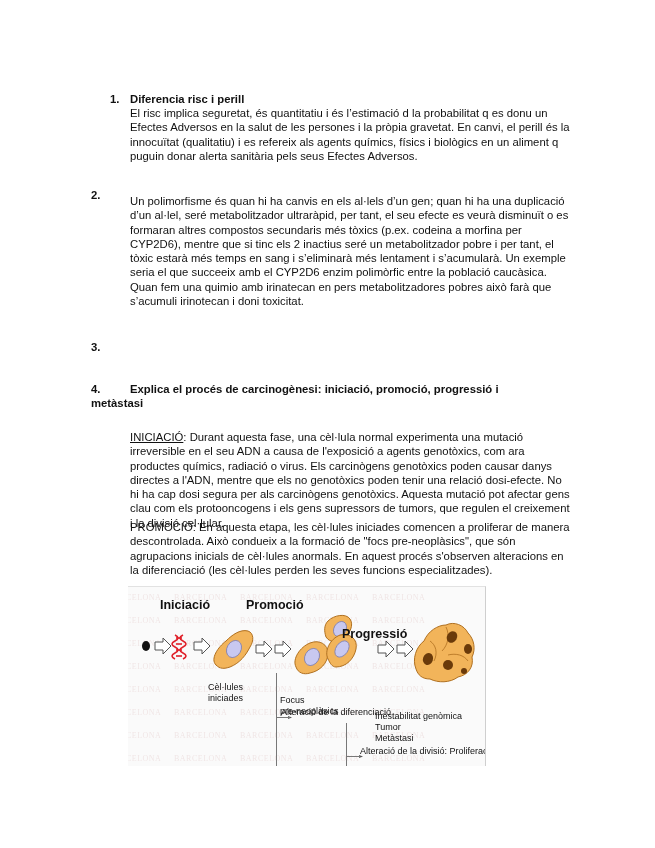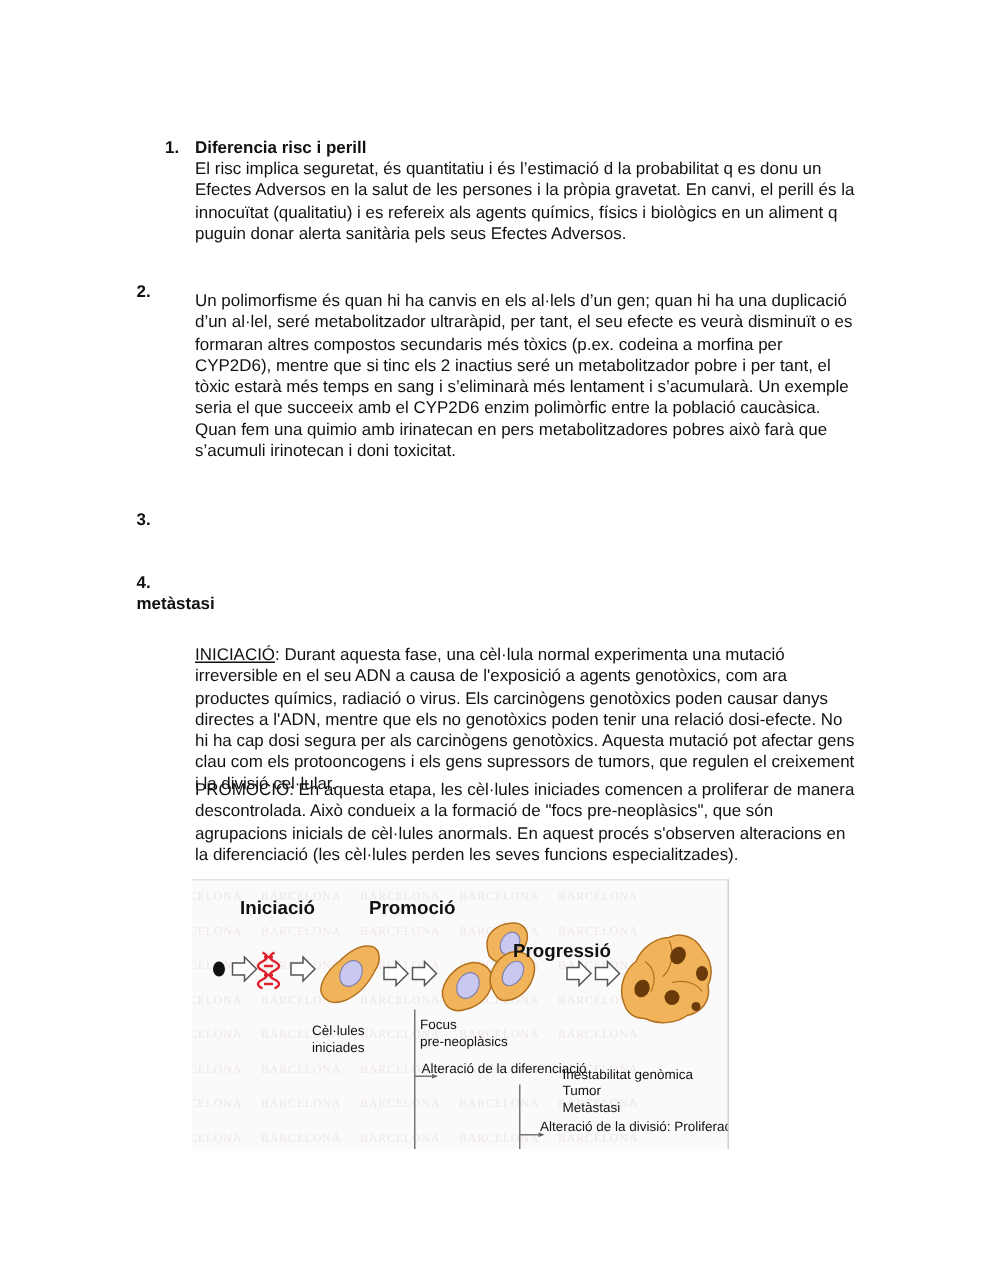--- a/index.html
+++ b/index.html
@@ -46,20 +46,21 @@
   </div>
 
   <div class="q-num" style="left:91px; top:188px;">2.</div>
   <div class="para" style="top:194px;">
     <p>Un polimorfisme és quan hi ha canvis en els al·lels d’un gen; quan hi ha una duplicació d’un al·lel, seré metabolitzador ultraràpid, per tant, el seu efecte es veurà disminuït o es formaran altres compostos secundaris més tòxics (p.ex. codeina a morfina per CYP2D6), mentre que si tinc els 2 inactius seré un metabolitzador pobre i per tant, el tòxic estarà més temps en sang i s’eliminarà més lentament i s’acumularà. Un exemple seria el que succeeix amb el CYP2D6 enzim polimòrfic entre la població caucàsica. Quan fem una quimio amb irinatecan en pers metabolitzadores pobres això farà que s’acumuli irinotecan i doni toxicitat.</p>
   </div>
 
   <div class="q-num" style="left:91px; top:340px;">3.</div>
 
   <div class="q-num" style="left:91px; top:382px;">4.</div>
+  <div class="q-head" style="left:130px; top:382px;">Explica el procés de carcinogènesi: iniciació, promoció, progressió i</div>
   <div class="q-head" style="left:91px; top:396px;">metàstasi</div>
 
   <div class="para" style="top:410px;margin-top:20px;">
     <p><span class="underline">INICIACIÓ</span><span>: Durant aquesta fase, una cèl·lula normal experimenta una mutació irreversible en el seu ADN a causa de l'exposició a agents genotòxics, com ara productes químics, radiació o virus. Els carcinògens genotòxics poden causar danys directes a l'ADN, mentre que els no genotòxics poden tenir una relació dosi-efecte. No hi ha cap dosi segura per als carcinògens genotòxics. Aquesta mutació pot afectar gens clau com els protooncogens i els gens supressors de tumors, que regulen el creixement i la divisió cel·lular.</span></p>
   </div>
 
   <div class="para" style="top:520px;">
     <p>PROMOCIÓ: En aquesta etapa, les cèl·lules iniciades  comencen a proliferar de manera descontrolada. Això condueix a la formació de "focs pre-neoplàsics", que són agrupacions inicials de cèl·lules anormals. En aquest procés s'observen alteracions en la diferenciació (les cèl·lules perden les seves funcions especialitzades).</p>
   </div>
 
@@ -164,21 +165,21 @@
     </svg>
 
     <div class="stage-label" style="left:32px; top:11px;">Iniciació</div>
     <div class="stage-label" style="left:118px; top:11px;">Promoció</div>
     <div class="stage-label" style="left:214px; top:1px;margin-top:39px;">Progressió</div>
 
     <div class="dlabel" style="left:80px; top:95px;">
       <div>Cèl·lules</div>
       <div>iniciades</div>
     </div>
-    <div class="dlabel" style="left:152px; top:91px;">
+    <div class="dlabel" style="left:152px; top:108px;">
       <div>Focus</div>
       <div>pre-neoplàsics</div>
     </div>
     <div class="dlabel" style="left:247px; top:100px;margin-top:24px;">
       <div>Inestabilitat genòmica</div>
       <div>Tumor</div>
       <div>Metàstasi</div>
     </div>
 
     <div class="vline" style="left:148px; top:86px; height:93px;"></div>

